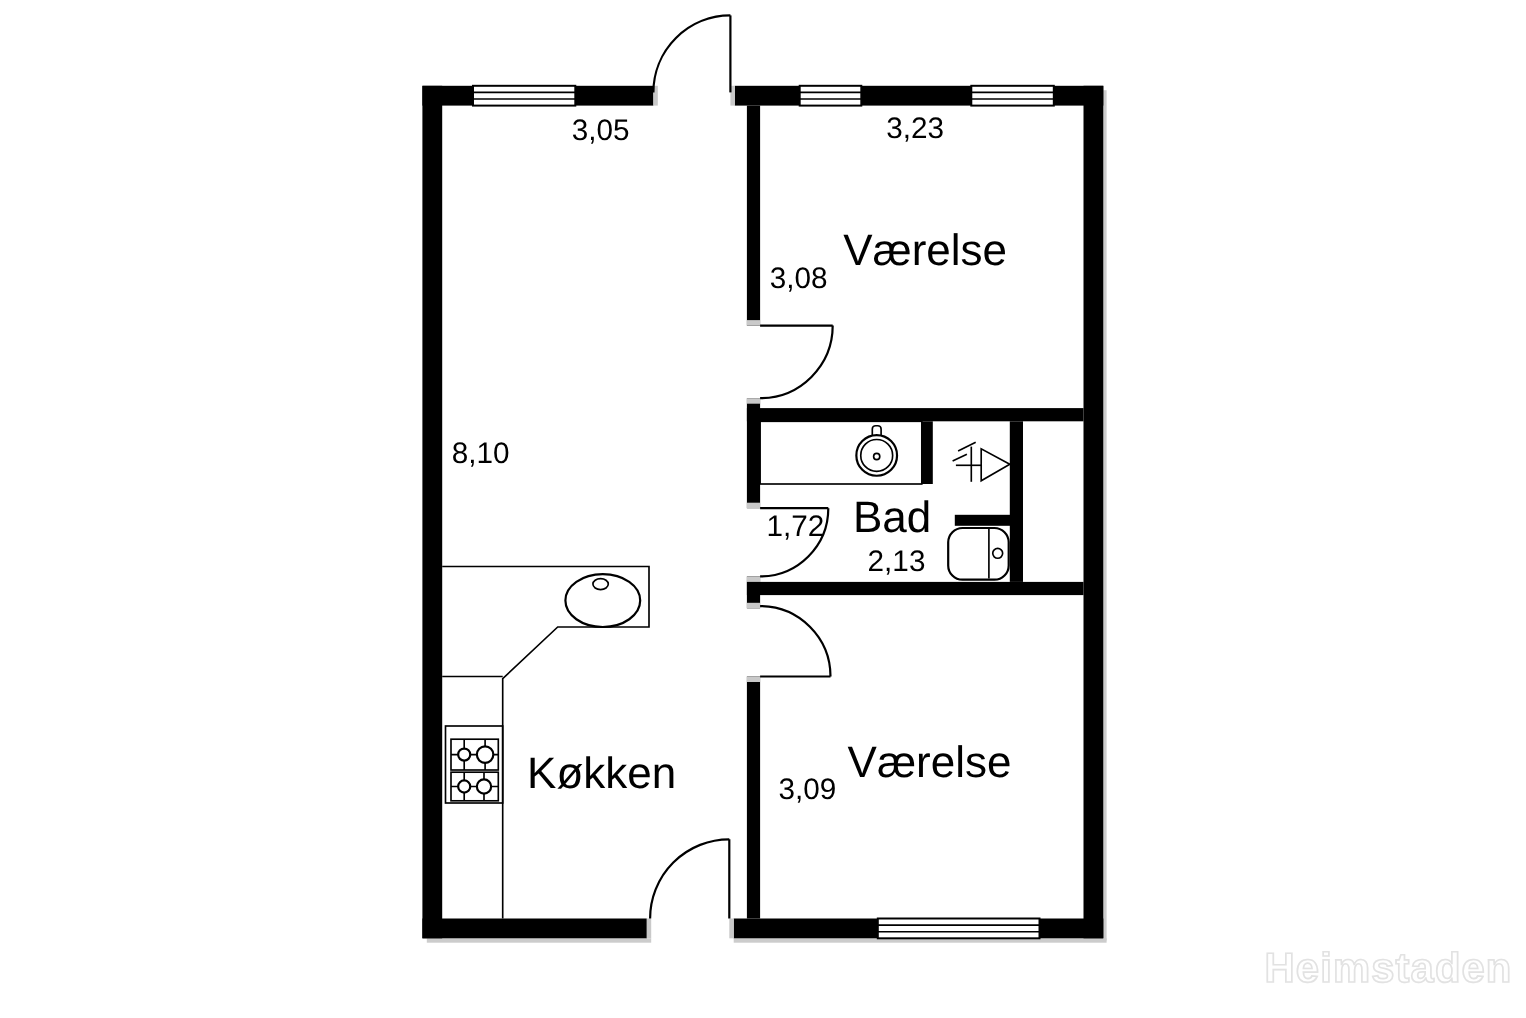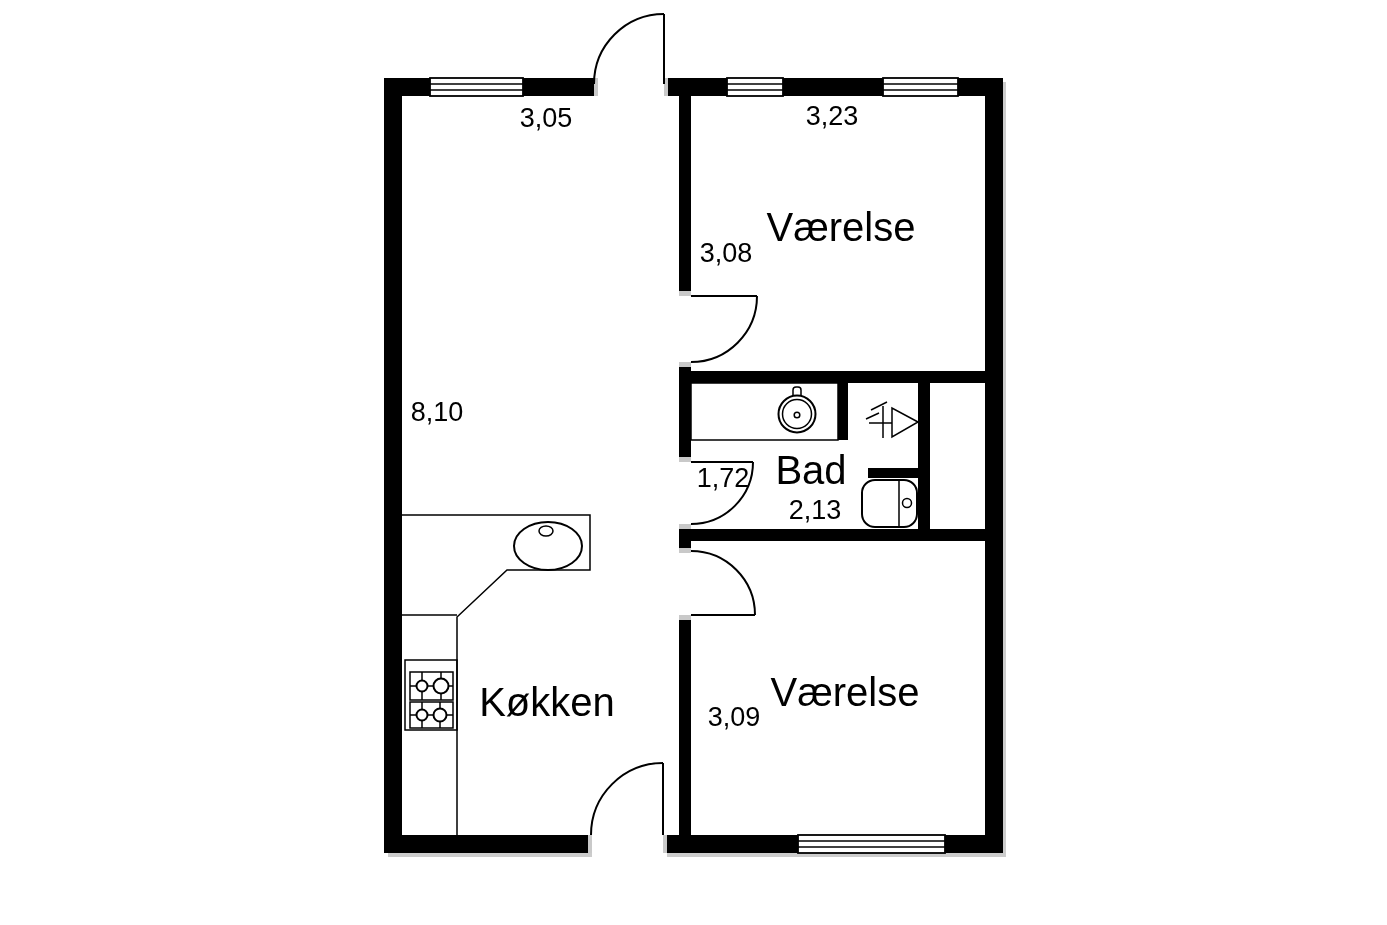--- a/index.html
+++ b/index.html
@@ -178,13 +178,14 @@
       <text class="dim" x="437" y="421" text-anchor="middle">8,10</text>
       <text class="dim" x="723" y="487" text-anchor="middle">1,72</text>
       <text class="room-label" x="811" y="484" text-anchor="middle">Bad</text>
       <text class="dim" x="815" y="519" text-anchor="middle">2,13</text>
       <text class="room-label" x="547" y="716" text-anchor="middle">Køkken</text>
       <text class="room-label" x="845" y="706" text-anchor="middle">Værelse</text>
       <text class="dim" x="734" y="726" text-anchor="middle">3,09</text>
     </g>
   </svg>
 
+  <div id="watermark">Heimstaden</div>
 </div>
 
 </body></html>

